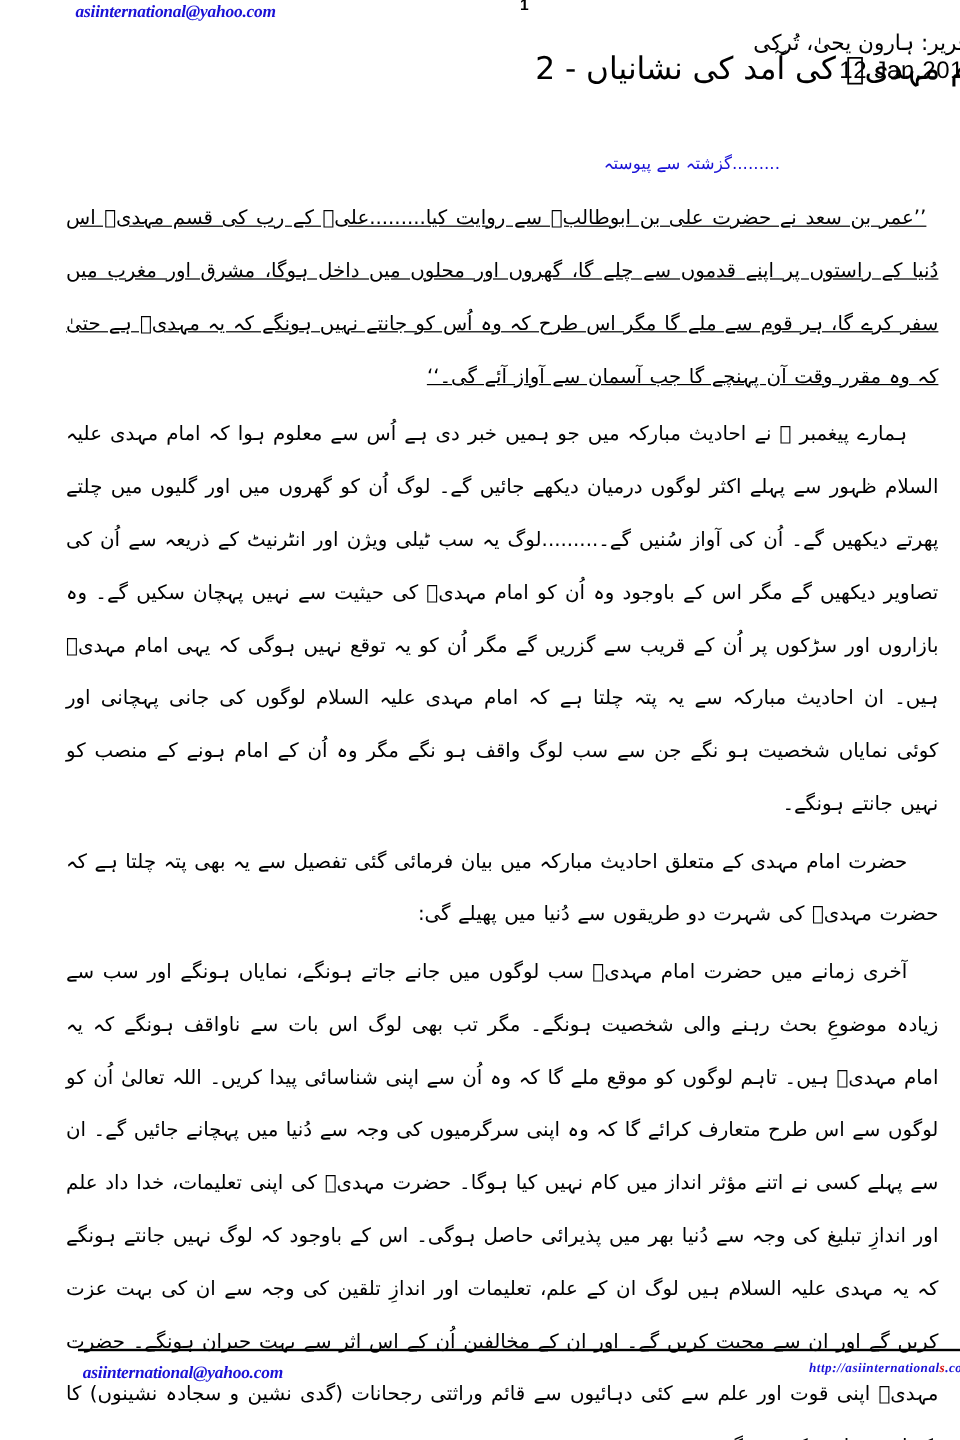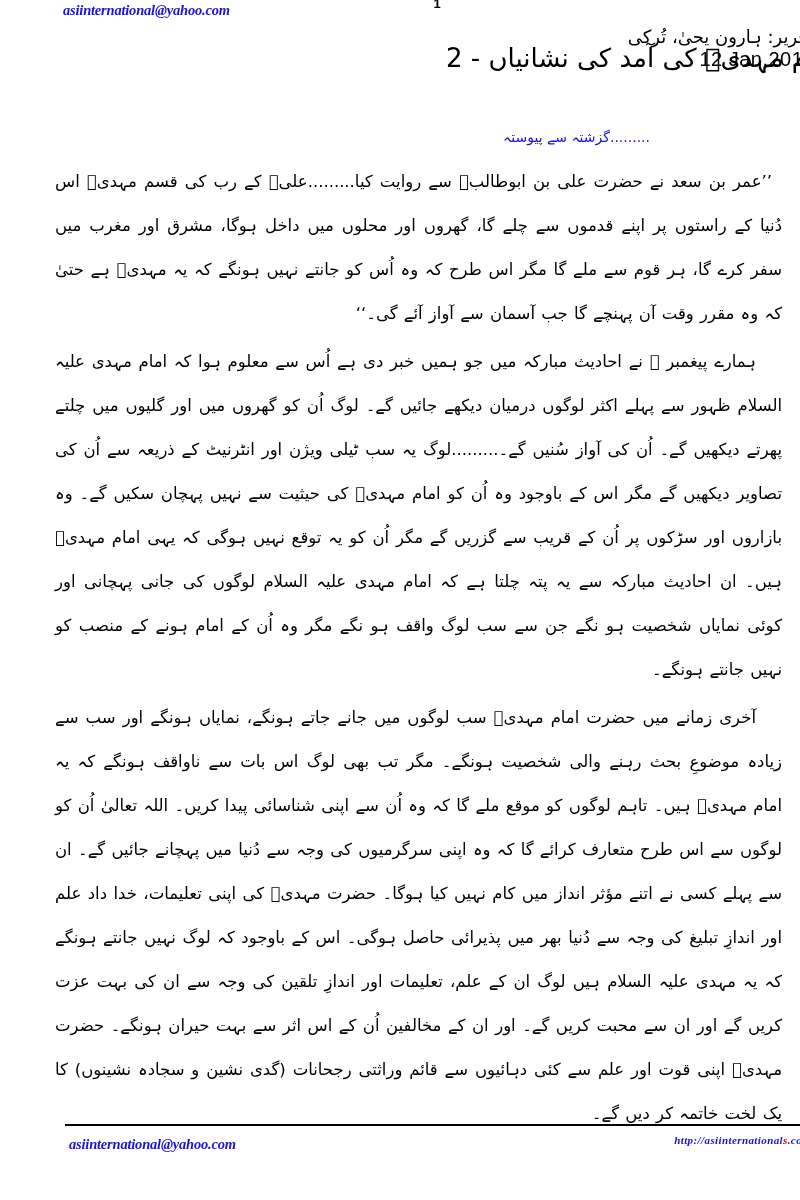--- a/index.html
+++ b/index.html
@@ -138,20 +138,21 @@
     font-family: "DejaVu Sans", "Liberation Sans", sans-serif;
     font-size: 16.5px;
     line-height: 44px;
     margin: 0 0 4px 0;
     text-indent: 26px;
     color: #000;
     word-spacing: 1px;
   }
   .para.quote {
     text-indent: 10px;
+    text-decoration: underline;
   }
   .citation {
     font-family: "DejaVu Sans", "Liberation Sans", sans-serif;
     font-size: 15px;
     line-height: 38px;
     margin: 0 0 4px 0;
     text-align: left;
     text-align-last: left;
     direction: rtl;
     color: #000;
@@ -240,20 +241,21 @@
     <span class="dots">.........</span><span>گزشتہ سے پیوستہ</span>
   </div>
 
   <div class="content">
 
     <p class="para quote">’’عمر بن سعد نے حضرت علی بن ابوطالبؓ سے روایت کیا.........علیؑ کے رب کی قسم مہدیؑ اس دُنیا کے راستوں پر اپنے قدموں سے چلے گا، گھروں اور محلوں میں داخل ہوگا، مشرق اور مغرب میں سفر کرے گا، ہر قوم سے ملے گا مگر اس طرح کہ وہ اُس کو جانتے نہیں ہونگے کہ یہ مہدیؑ ہے حتیٰ کہ وہ مقرر وقت آن پہنچے گا جب آسمان سے آواز آئے گی۔‘‘</p>
 
 
     <p class="para">ہمارے پیغمبر ﷺ نے احادیث مبارکہ میں جو ہمیں خبر دی ہے اُس سے معلوم ہوا کہ امام مہدی علیہ السلام ظہور سے پہلے اکثر لوگوں درمیان دیکھے جائیں گے۔ لوگ اُن کو گھروں میں اور گلیوں میں چلتے پھرتے دیکھیں گے۔ اُن کی آواز سُنیں گے۔.........لوگ یہ سب ٹیلی ویژن اور انٹرنیٹ کے ذریعہ سے اُن کی تصاویر دیکھیں گے مگر اس کے باوجود وہ اُن کو امام مہدیؑ کی حیثیت سے نہیں پہچان سکیں گے۔ وہ بازاروں اور سڑکوں پر اُن کے قریب سے گزریں گے مگر اُن کو یہ توقع نہیں ہوگی کہ یہی امام مہدیؑ ہیں۔ ان احادیث مبارکہ سے یہ پتہ چلتا ہے کہ امام مہدی علیہ السلام لوگوں کی جانی پہچانی اور کوئی نمایاں شخصیت ہو نگے جن سے سب لوگ واقف ہو نگے مگر وہ اُن کے امام ہونے کے منصب کو نہیں جانتے ہونگے۔</p>
 
+    <p class="para">حضرت امام مہدی کے متعلق احادیث مبارکہ میں بیان فرمائی گئی تفصیل سے یہ بھی پتہ چلتا ہے کہ حضرت مہدیؑ کی شہرت دو طریقوں سے دُنیا میں پھیلے گی:</p>
 
 
     <p class="para">آخری زمانے میں حضرت امام مہدیؑ سب لوگوں میں جانے جاتے ہونگے، نمایاں ہونگے اور سب سے زیادہ موضوعِ بحث رہنے والی شخصیت ہونگے۔ مگر تب بھی لوگ اس بات سے ناواقف ہونگے کہ یہ امام مہدیؑ ہیں۔ تاہم لوگوں کو موقع ملے گا کہ وہ اُن سے اپنی شناسائی پیدا کریں۔ اللہ تعالیٰ اُن کو لوگوں سے اس طرح متعارف کرائے گا کہ وہ اپنی سرگرمیوں کی وجہ سے دُنیا میں پہچانے جائیں گے۔ ان سے پہلے کسی نے اتنے مؤثر انداز میں کام نہیں کیا ہوگا۔ حضرت مہدیؑ کی اپنی تعلیمات، خدا داد علم اور اندازِ تبلیغ کی وجہ سے دُنیا بھر میں پذیرائی حاصل ہوگی۔ اس کے باوجود کہ لوگ نہیں جانتے ہونگے کہ یہ مہدی علیہ السلام ہیں لوگ ان کے علم، تعلیمات اور اندازِ تلقین کی وجہ سے ان کی بہت عزت کریں گے اور ان سے محبت کریں گے۔ اور ان کے مخالفین اُن کے اس اثر سے بہت حیران ہونگے۔ حضرت مہدیؑ اپنی قوت اور علم سے کئی دہائیوں سے قائم وراثتی رجحانات (گدی نشین و سجادہ نشینوں) کا یک لخت خاتمہ کر دیں گے۔</p>
   </div>
 
   <div class="footer">
     <div class="footer-rule"></div>
 
     <div class="footer-email">asiinternational@yahoo.com</div>
 

